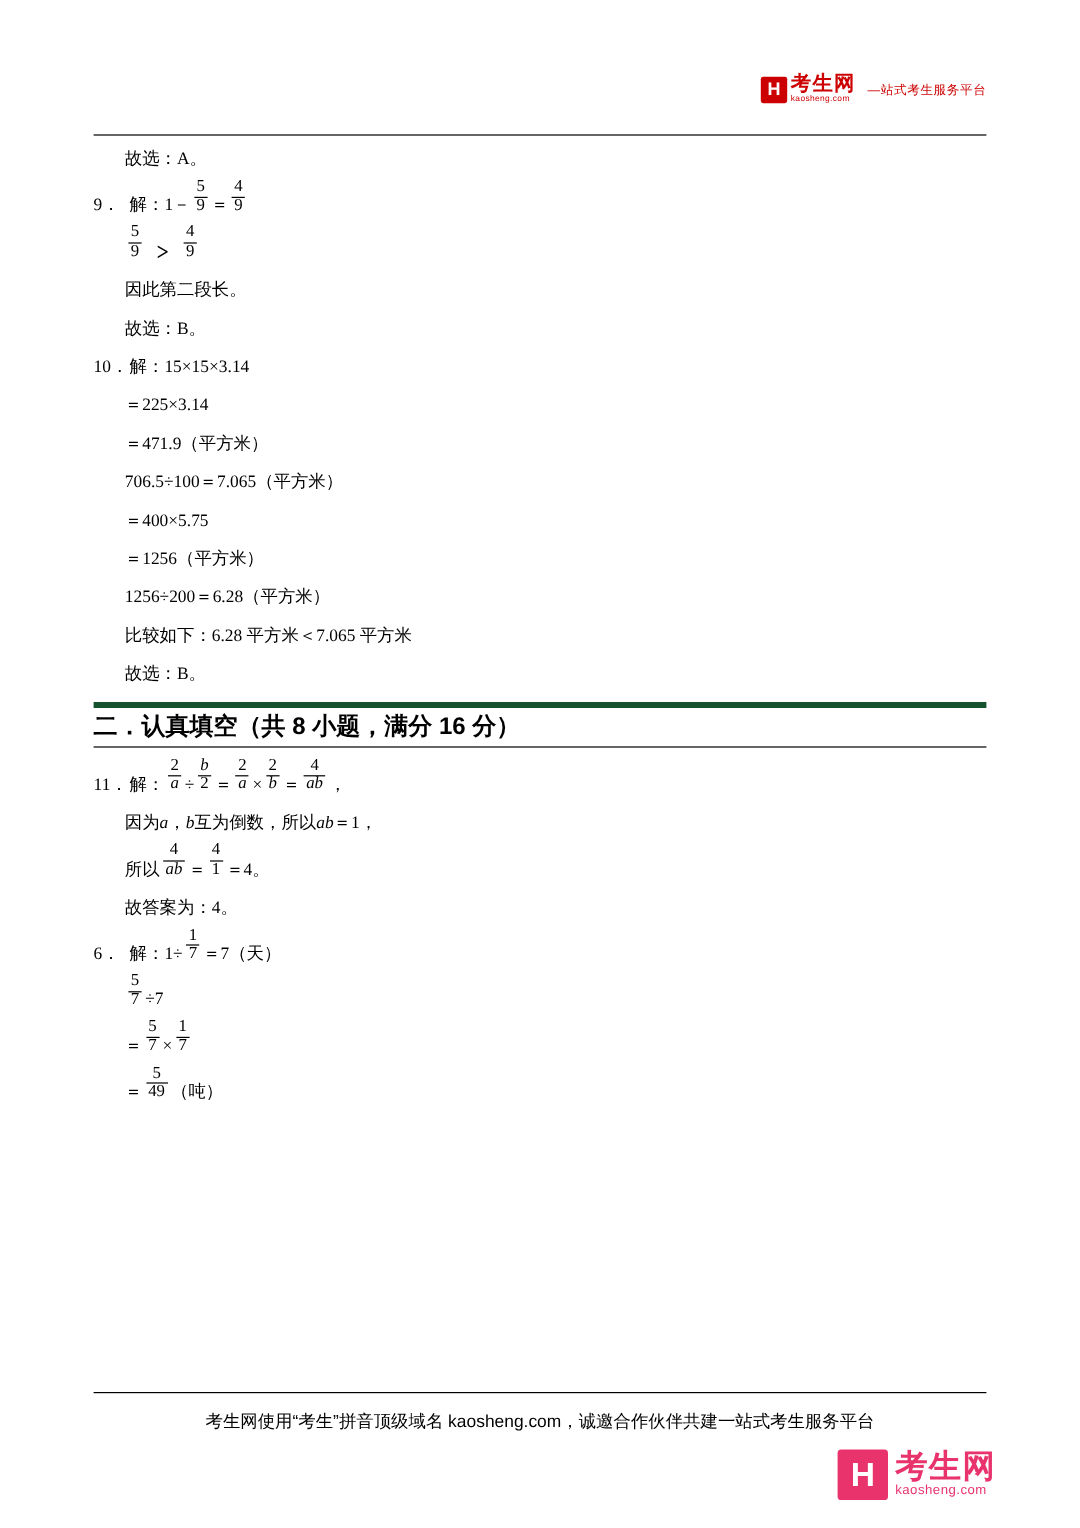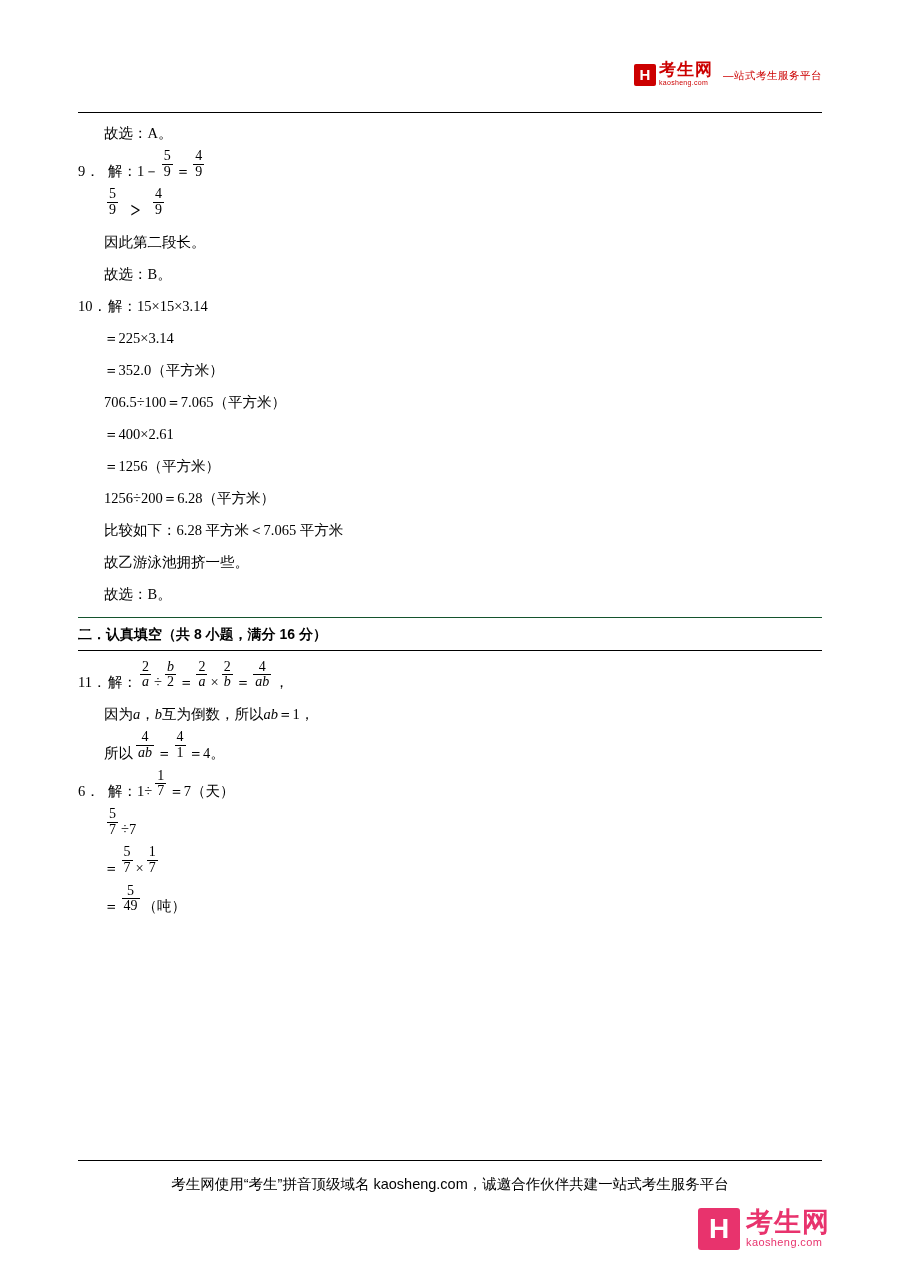--- a/index.html
+++ b/index.html
@@ -133,25 +133,25 @@
     transform: scaleY(1.4);
   }
 
   
   .section-head {
     position: relative;
     display: flex;
     align-items: center;
     font-family: "Liberation Sans", sans-serif;
     font-weight: bold;
-    font-size: 14px;
+    font-size: 20px;
     line-height: 20px;
     padding: 6px 0 6px 0;
     margin: 14px 0 10px 0;
-    border-top: 1px solid #14532d;
+    border-top: 5px solid #14532d;
     border-bottom: 1px solid #000;
     width: 744px;
     white-space: nowrap;
   }
 
   
   .footer-rule {
     position: absolute;
     left: 78px;
     top: 1160px;
@@ -263,39 +263,36 @@
     </div>
 
     <div class="line indent-0">
       <span class="num">10．</span>
       <span>解：15×15×3.14</span>
     </div>
     <div class="line indent-1">
       <span>＝225×3.14</span>
     </div>
     <div class="line indent-1">
-      <span>＝352.0（平方米）</span>
+      <span>＝471.9（平方米）</span>
     </div>
     <div class="line indent-1">
       <span>706.5÷100＝7.065（平方米）</span>
     </div>
     <div class="line indent-1">
-      <span>＝400×2.61</span>
+      <span>＝400×5.75</span>
     </div>
     <div class="line indent-1">
       <span>＝1256（平方米）</span>
     </div>
     <div class="line indent-1">
       <span>1256÷200＝6.28（平方米）</span>
     </div>
     <div class="line indent-1">
       <span>比较如下：6.28 平方米＜7.065 平方米</span>
-    </div>
-    <div class="line indent-1">
-      <span>故乙游泳池拥挤一些。</span>
     </div>
     <div class="line indent-1">
       <span>故选：B。</span>
     </div>
 
     <div class="section-head">
       <span>二．认真填空（共 8 小题，满分 16 分）</span>
     </div>
 
     <div class="line indent-0">
@@ -345,20 +342,23 @@
         <span class="d ital">ab</span>
       </span>
       <span>＝</span>
       <span class="frac">
         <span class="n">4</span>
         <span class="d">1</span>
       </span>
       <span>＝4。</span>
     </div>
 
+    <div class="line indent-1">
+      <span>故答案为：4。</span>
+    </div>
 
     <div class="line indent-0">
       <span class="num">6．</span>
       <span>解：1÷</span>
       <span class="frac">
         <span class="n">1</span>
         <span class="d">7</span>
       </span>
       <span>＝7（天）</span>
     </div>

